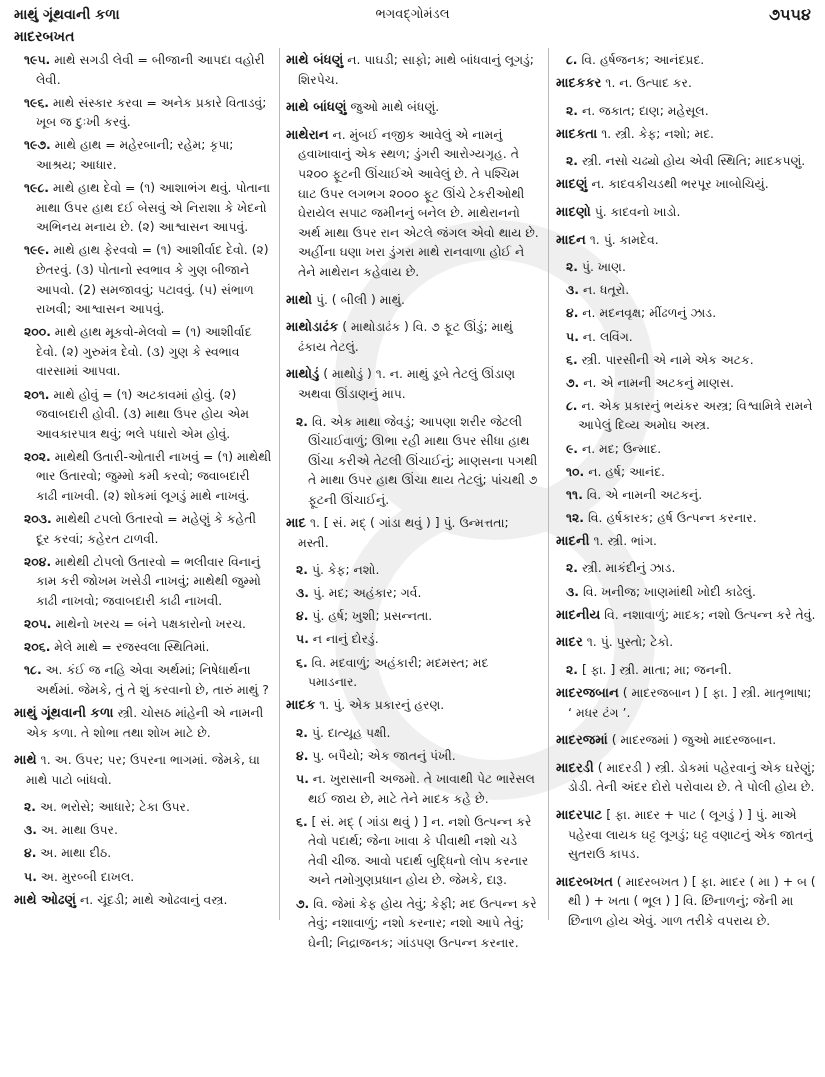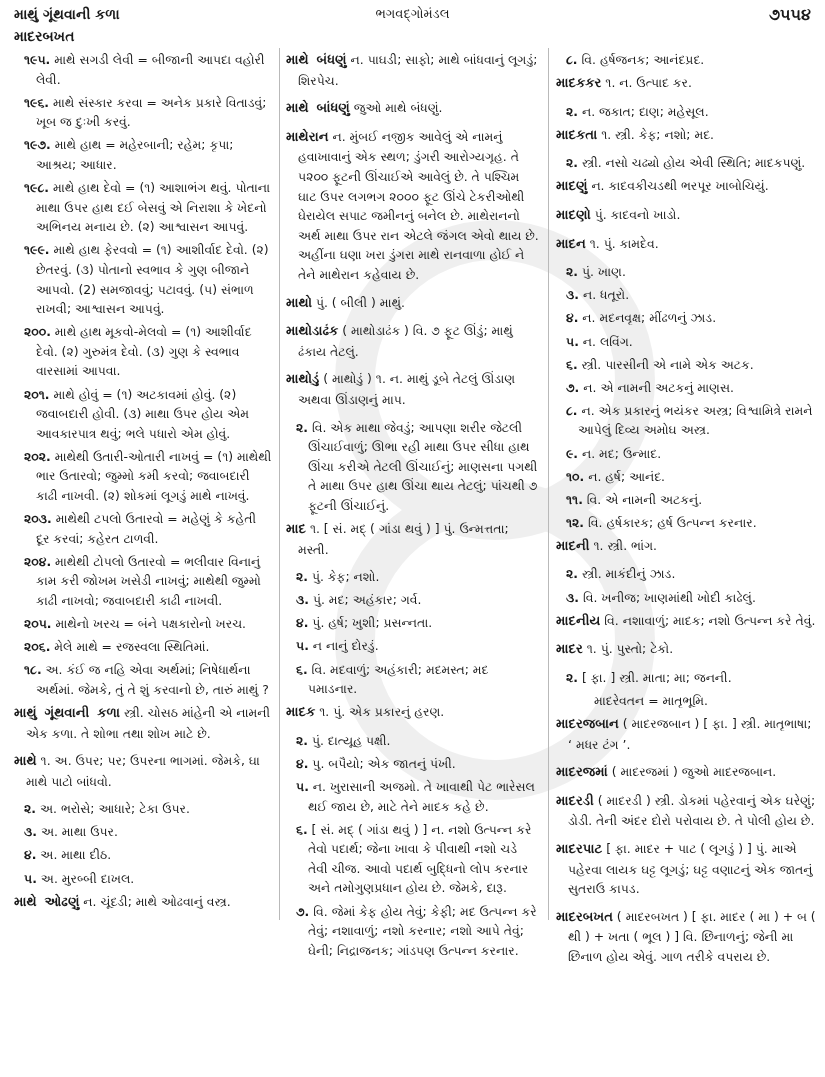--- a/index.html
+++ b/index.html
@@ -25,21 +25,21 @@
   .col2 { left: 286px; width: 254px; }
   .col3 { left: 556px; width: 260px; }
   .rule { position: absolute; top: 48px; bottom: 20px; width: 0; border-left: 1px solid #b9b9b9; }
   .rule1 { left: 279px; }
   .rule2 { left: 548px; }
 
   .entry { margin-bottom: 3.5px; text-indent: -12px; padding-left: 12px; }
   .entry.sub { padding-left: 22px; text-indent: -12px; }
   .entry.cont { padding-left: 38px; text-indent: 0; }
   .num { font-weight: bold; text-align: center; }
-  .hw { font-weight: bold; font-size: 13.2px; font-family: Liberation Mono, monospace; }
+  .hw { font-weight: bold; font-size: 13.2px; }
   .spaced { margin-bottom: 8px; }
 </style>
 </head>
 <body>
 
 <div class="page">
 
   <svg class="watermark" viewBox="0 0 330 620">
     <circle cx="165" cy="180" r="140" fill="none" stroke="#000" stroke-width="40"></circle>
     <circle cx="165" cy="440" r="140" fill="none" stroke="#000" stroke-width="40"></circle>
@@ -117,20 +117,19 @@
       <div class="entry sub"><span class="num">૯.</span> <span>ન. મદ; ઉન્માદ.</span></div>
       <div class="entry sub"><span class="num">૧૦.</span> <span>ન. હર્ષ; આનંદ.</span></div>
       <div class="entry sub"><span class="num">૧૧.</span> <span>વિ. એ નામની અટકનું.</span></div>
       <div class="entry sub"><span class="num">૧૨.</span> <span>વિ. હર્ષકારક; હર્ષ ઉત્પન્ન કરનાર.</span></div>
       <div class="entry head spaced"><span class="hw">માદની</span> <span>૧. સ્ત્રી. ભાંગ.</span></div>
       <div class="entry sub"><span class="num">૨.</span> <span>સ્ત્રી. માકંદીનું ઝાડ.</span></div>
       <div class="entry sub"><span class="num">૩.</span> <span>વિ. ખનીજ; ખાણમાંથી ખોદી કાઢેલું.</span></div>
       <div class="entry head spaced"><span class="hw">માદનીય</span> <span>વિ. નશાવાળું; માદક; નશો ઉત્પન્ન કરે તેવું.</span></div>
       <div class="entry head spaced"><span class="hw">માદર</span> <span>૧. પું. પુસ્તો; ટેકો.</span></div>
       <div class="entry sub"><span class="num">૨.</span> <span>[ ફા. ] સ્ત્રી. માતા; મા; જનની.</span></div>
-      <div class="entry cont"><span>માદરેવતન = માતૃભૂમિ.</span></div>
       <div class="entry head spaced"><span class="hw">માદરજબાન</span> <span>( માદરજબાન ) [ ફા. ] સ્ત્રી. માતૃભાષા; ‘ મધર ટંગ ’.</span></div>
       <div class="entry head spaced"><span class="hw">માદરજમાં</span> <span>( માદરજમાં ) જુઓ માદરજબાન.</span></div>
       <div class="entry head spaced"><span class="hw">માદરડી</span> <span>( માદરડી ) સ્ત્રી. ડોકમાં પહેરવાનું એક ઘરેણું; ડોડી. તેની અંદર દોરો પરોવાય છે. તે પોલી હોય છે.</span></div>
       <div class="entry head spaced"><span class="hw">માદરપાટ</span> <span>[ ફા. માદર + પાટ ( લૂગડું ) ] પું. માએ પહેરવા લાયક ઘટ્ટ લૂગડું; ઘટ્ટ વણાટનું એક જાતનું સુતરાઉ કાપડ.</span></div>
       <div class="entry head spaced"><span class="hw">માદરબખત</span> <span>( માદરબખત ) [ ફા. માદર ( મા ) + બ ( થી ) + ખતા ( ભૂલ ) ] વિ. છિનાળનું; જેની મા છિનાળ હોય એવું. ગાળ તરીકે વપરાય છે.</span></div>
     </div>
 </div>
 
 </body></html>

